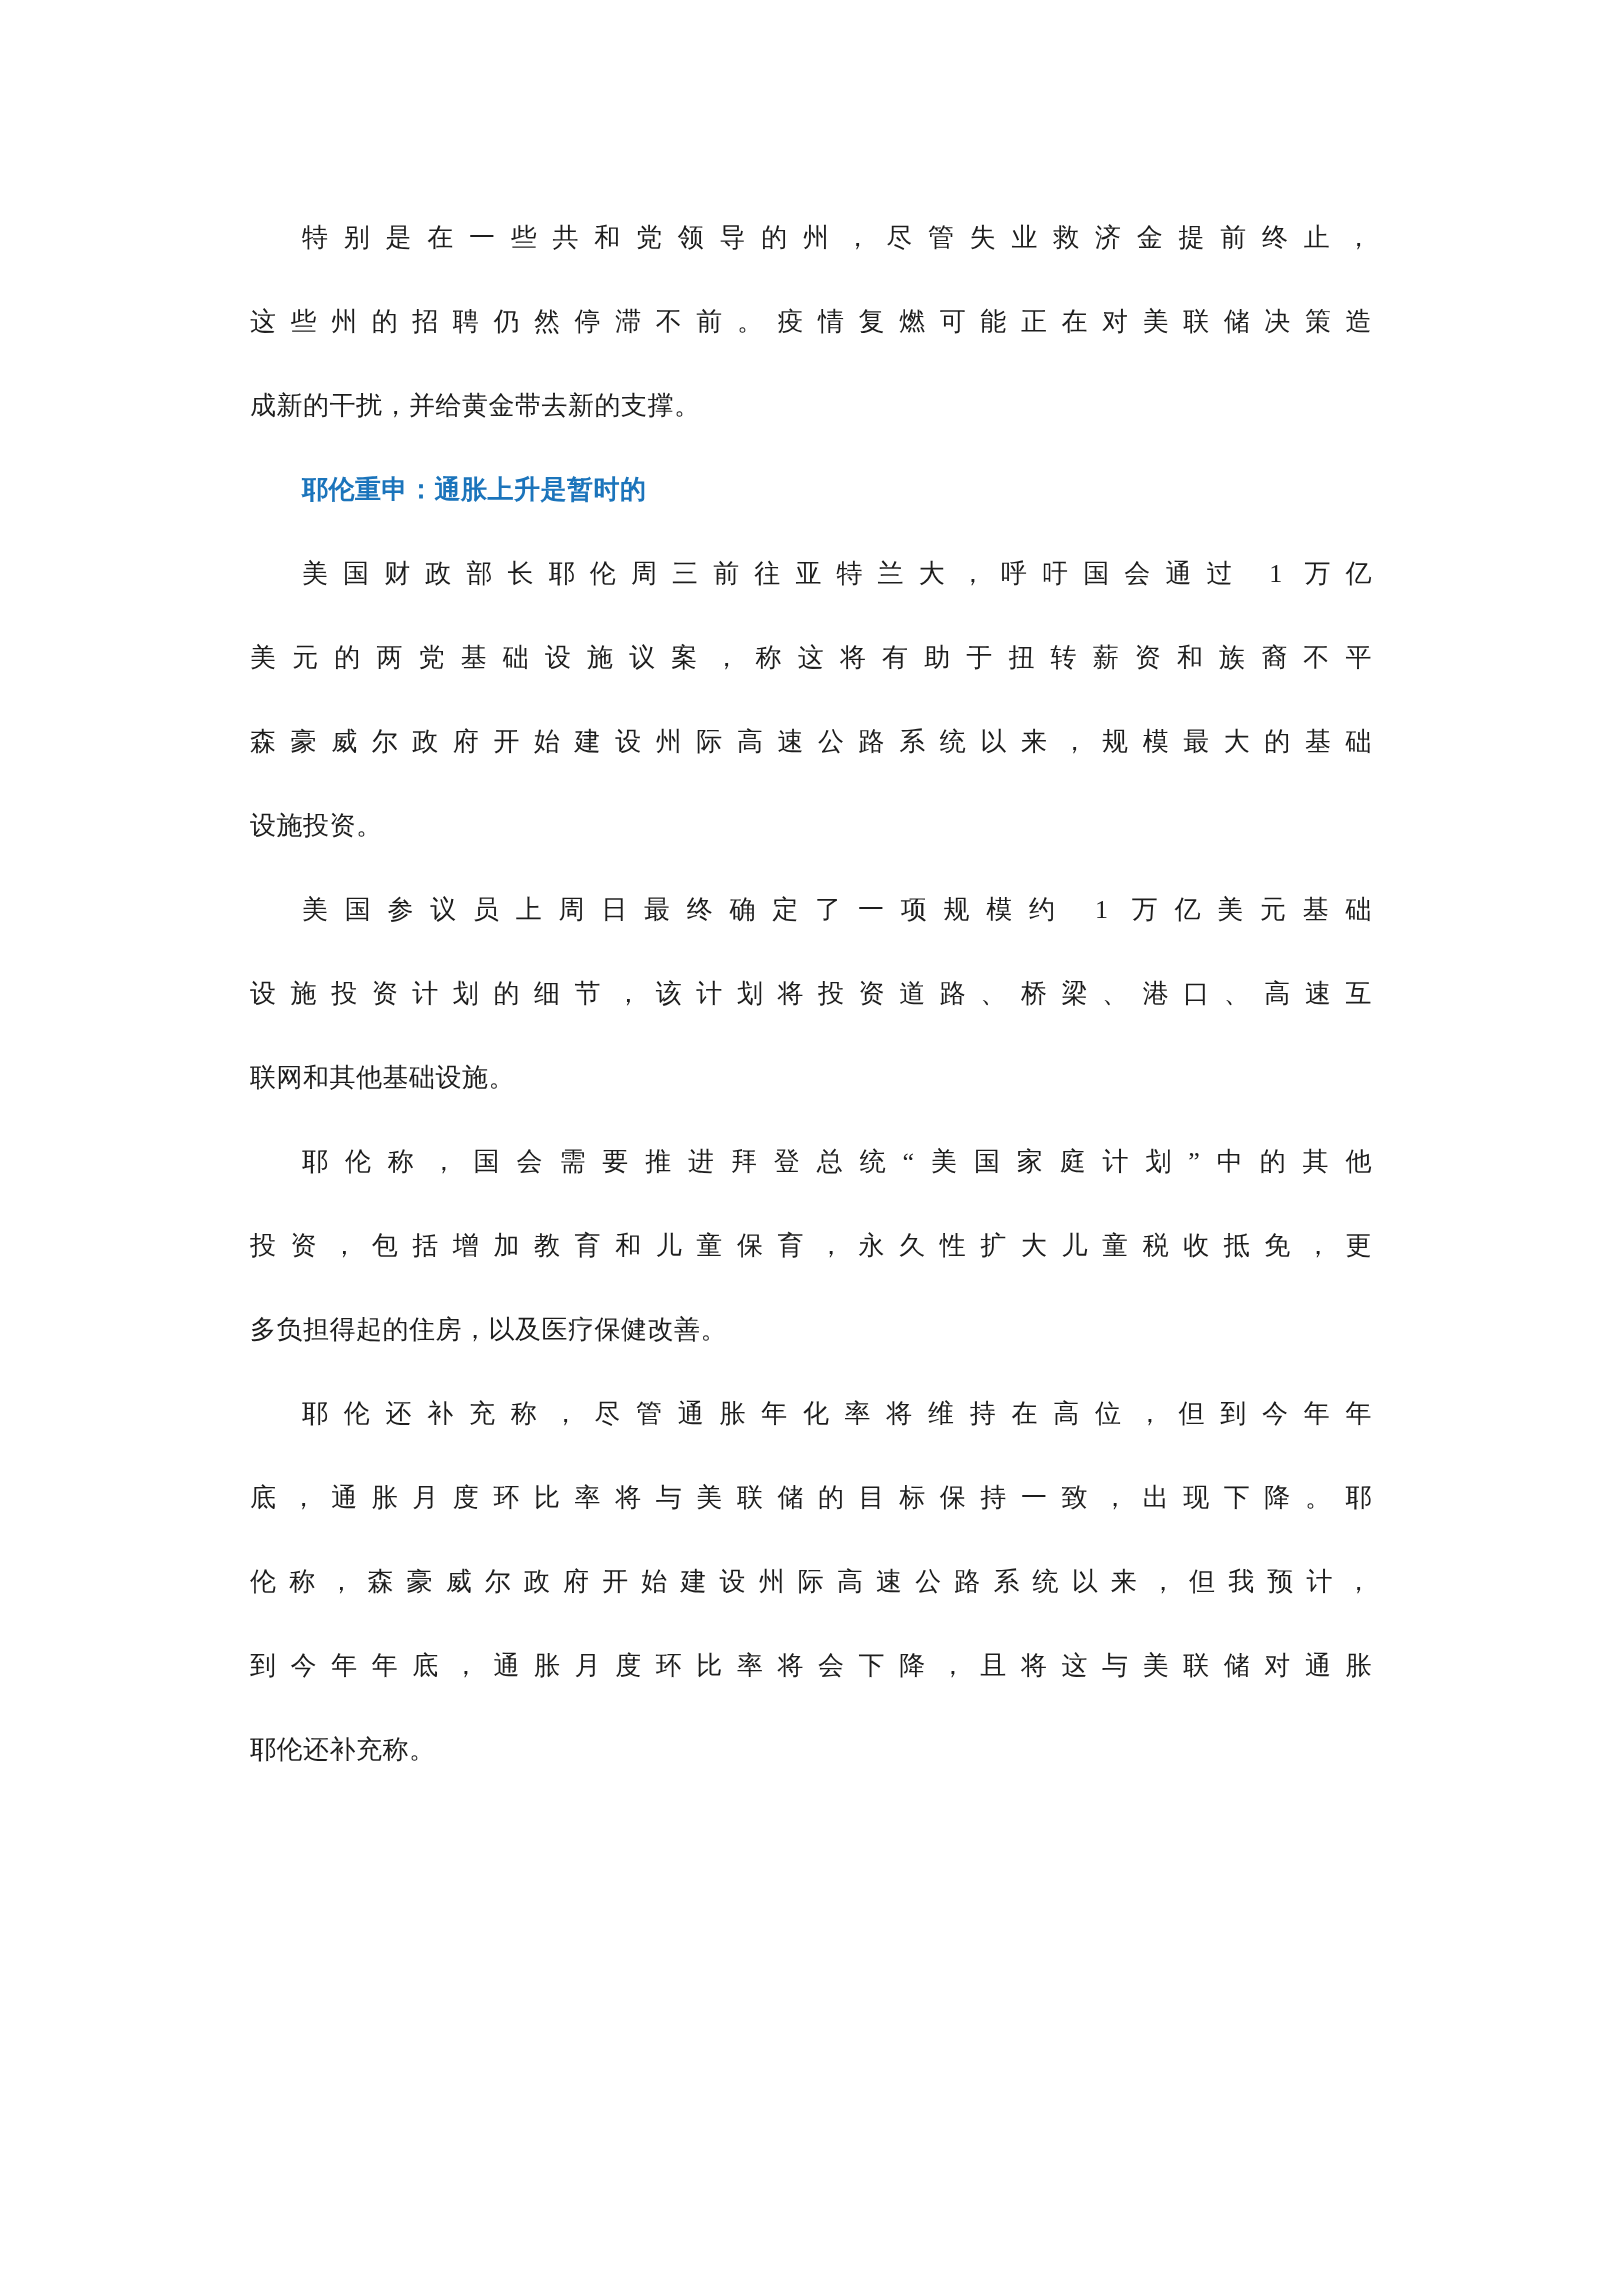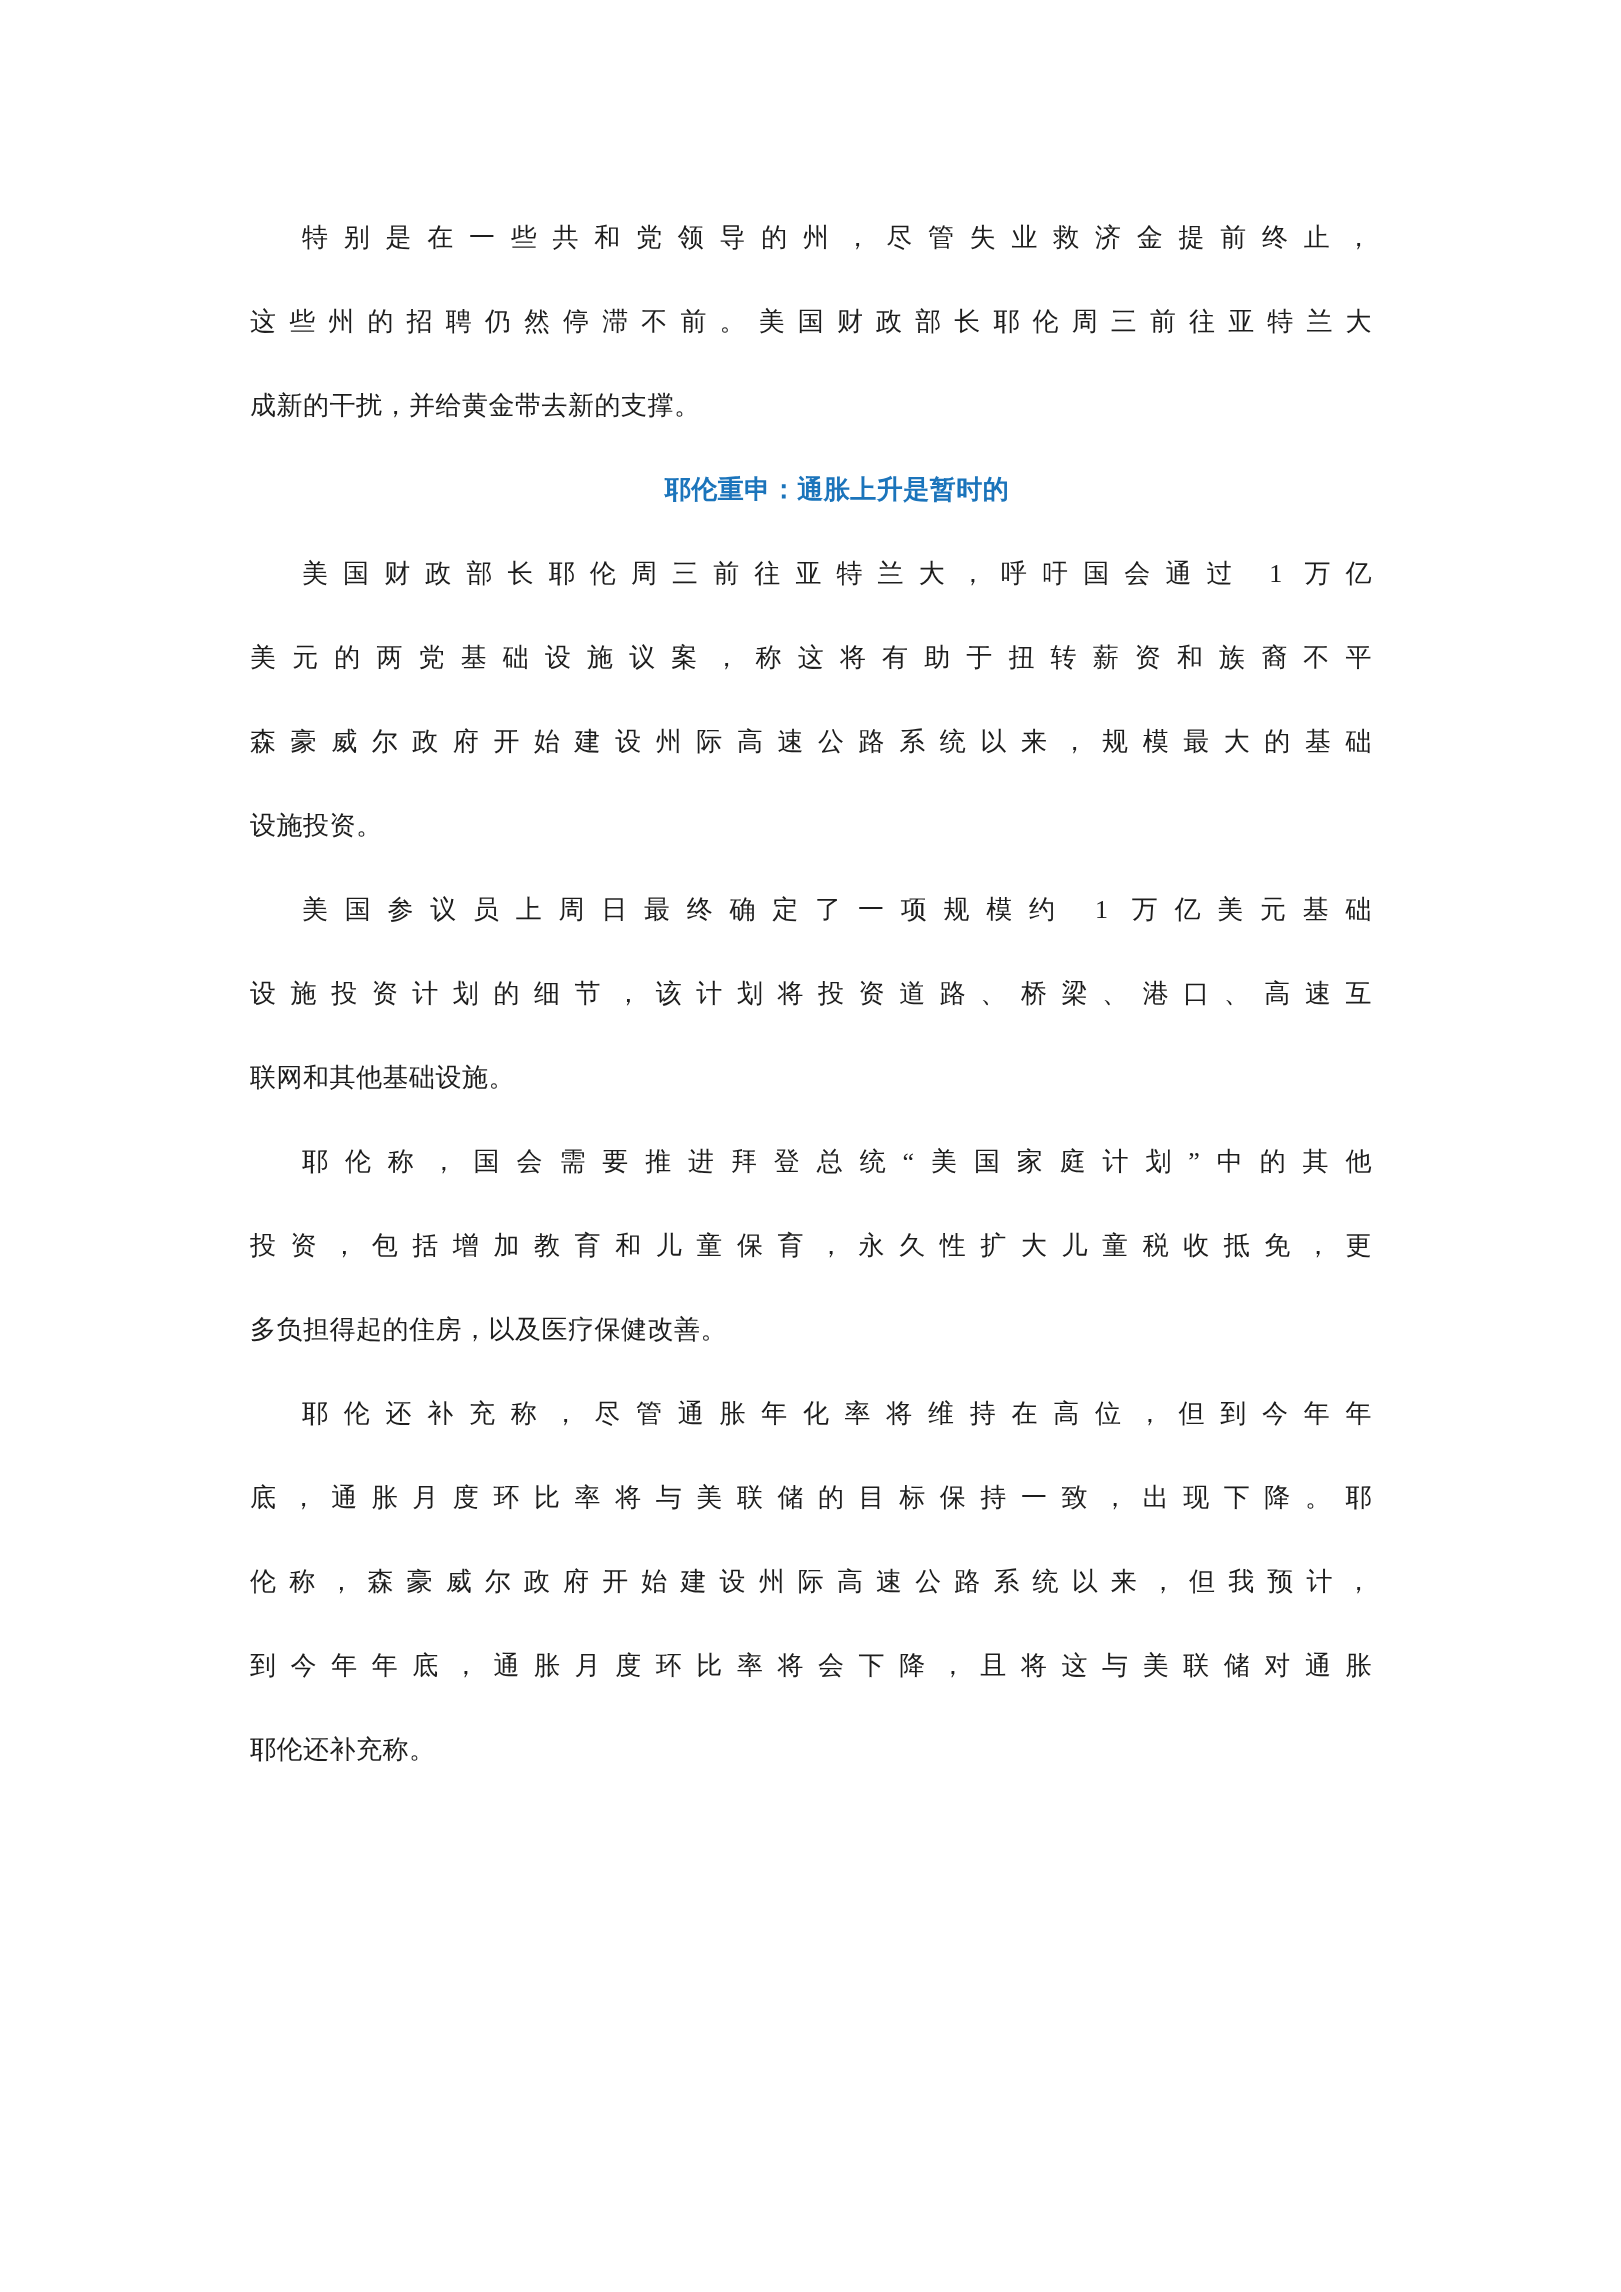--- a/index.html
+++ b/index.html
@@ -37,34 +37,33 @@
     overflow: visible;
   }
   .line.fill {
     white-space: normal;
     text-align: justify;
     text-align-last: justify;
     -moz-text-align-last: justify;
   }
   .line.indent {
     text-indent: 2em;
-    text-align: center;
   }
   .paragraph.heading .line {
     font-weight: bold;
     color: var(--heading-color, #1b74bb);
   }
 </style>
 </head>
 <body>
 
 <div class="page">
     <div class="paragraph body">
       <div class="line fill indent">特别是在一些共和党领导的州，尽管失业救济金提前终止，</div>
-      <div class="line fill">这些州的招聘仍然停滞不前。美国财政部长耶伦周三前往亚特兰大</div>
+      <div class="line fill">这些州的招聘仍然停滞不前。疫情复燃可能正在对美联储决策造</div>
       <div class="line">成新的干扰，并给黄金带去新的支撑。</div>
     </div>
     <div class="paragraph heading">
       <div class="line indent">耶伦重申：通胀上升是暂时的</div>
     </div>
     <div class="paragraph body">
       <div class="line fill indent">美国财政部长耶伦周三前往亚特兰大，呼吁国会通过 1 万亿</div>
       <div class="line fill">美元的两党基础设施议案，称这将有助于扭转薪资和族裔不平</div>
       <div class="line fill">森豪威尔政府开始建设州际高速公路系统以来，规模最大的基础</div>
       <div class="line">设施投资。</div>

